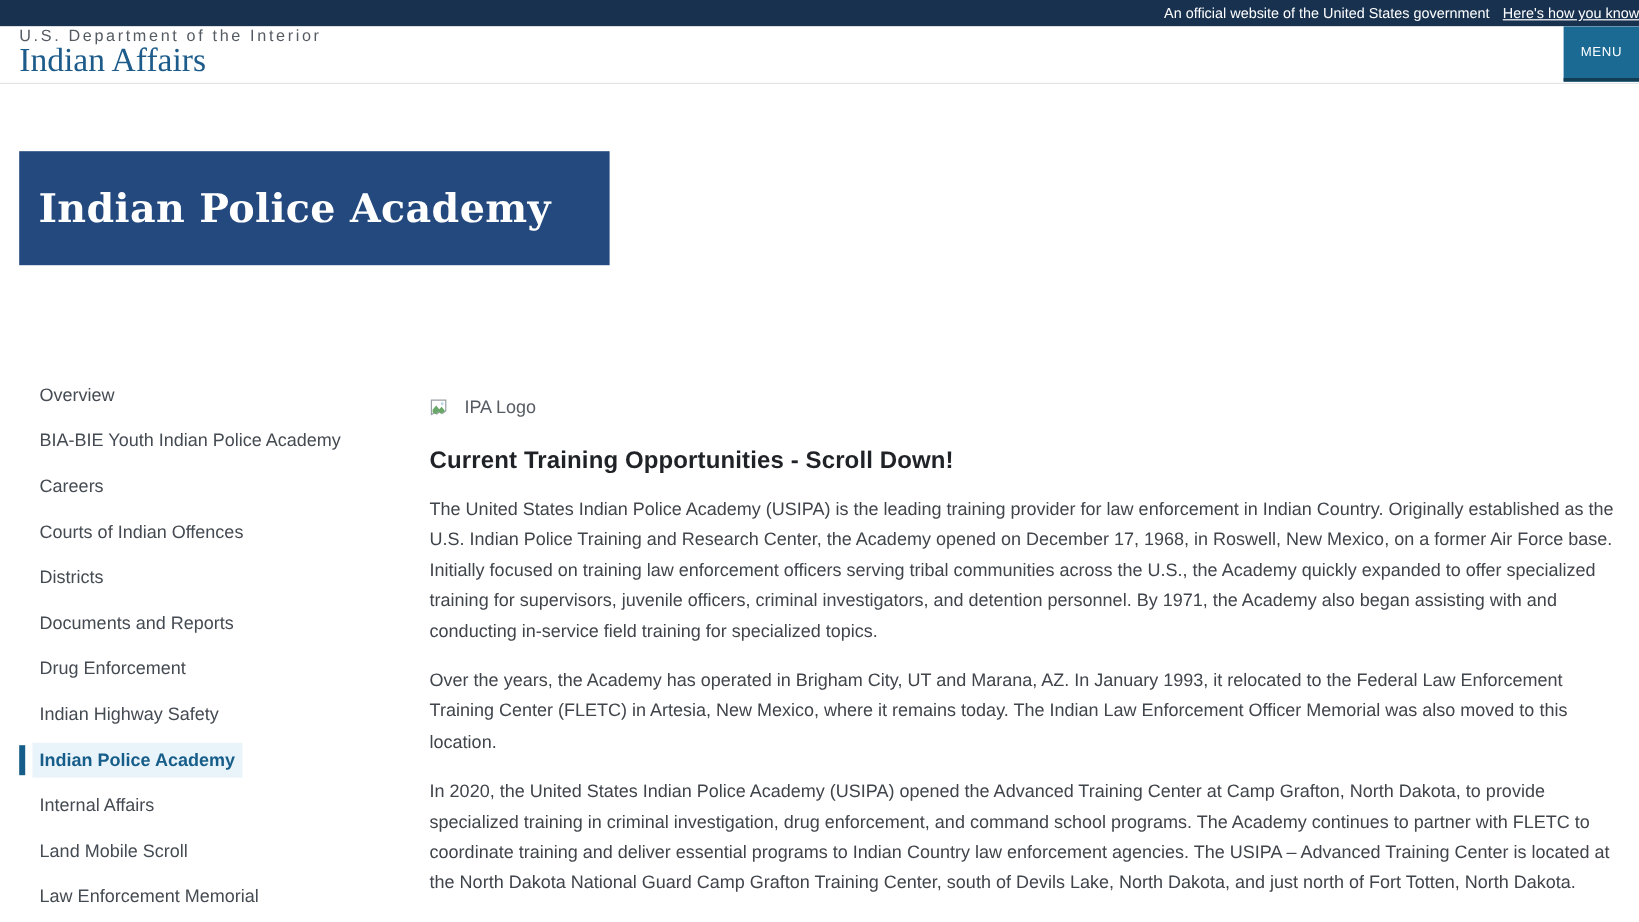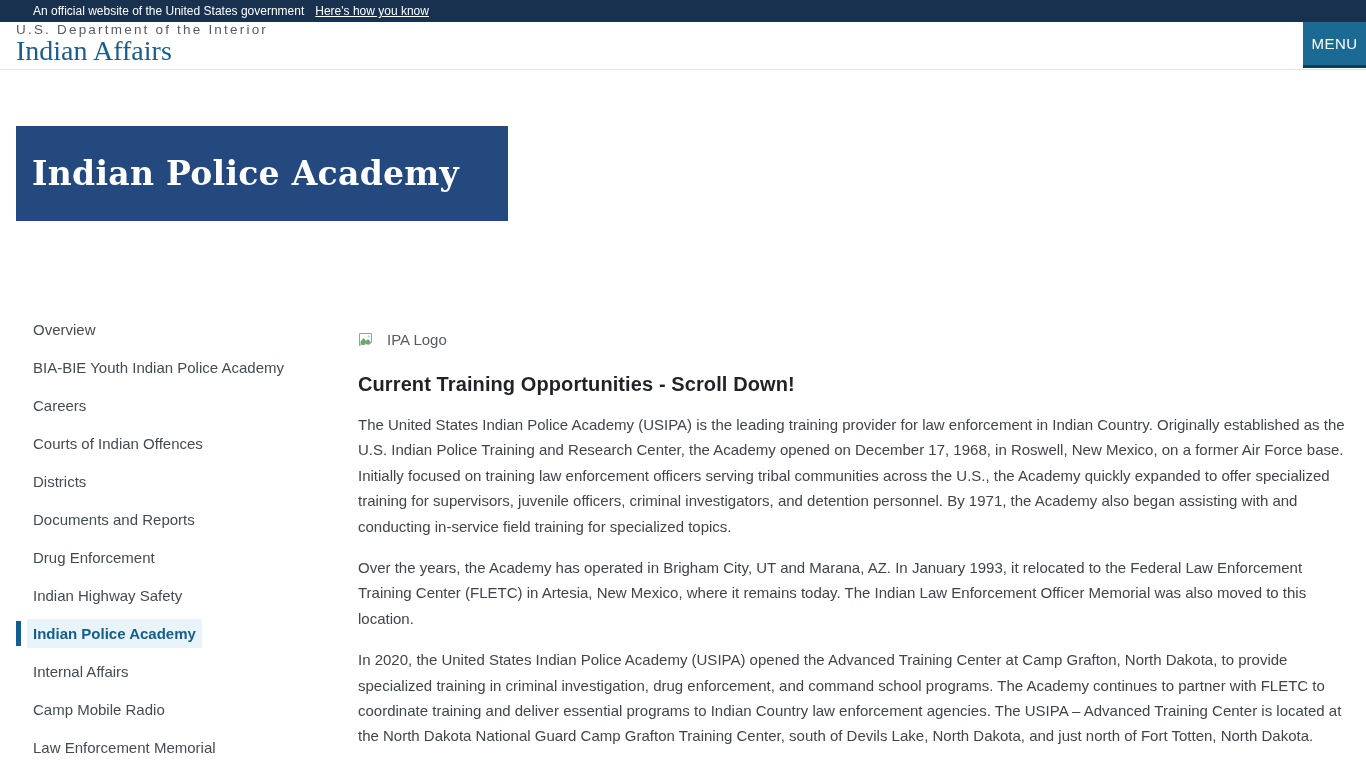--- a/index.html
+++ b/index.html
@@ -10,21 +10,21 @@
     position: relative;
     color: #40454b;
   }
 
   
   .gov-banner {
     position: absolute; top: 0; left: 0; width: 1366px; height: 22px;
     background: #18314f;
     display: flex; align-items: center;
     padding-left: 33px;
-    font-size: 12px; color: #ffffff;
+    font-size: 12px; color: #ffffff; justify-content: flex-end;
   }
   .gov-banner .how-link {
     color: #ffffff; text-decoration: underline; margin-left: 11px; cursor: pointer;
   }
 
   
   .site-header {
     position: absolute; top: 22px; left: 0; width: 1366px; height: 48px;
     background: #ffffff; border-bottom: 1px solid #e3e5e8;
   }
@@ -33,21 +33,21 @@
     font-size: 13.5px; letter-spacing: 2.2px; color: #555b62; white-space: nowrap;
   }
   .site-title {
     position: absolute; left: 16px; top: 13px;
     font-family: Liberation Serif, serif;
     font-size: 28px; color: #1d5c8a; white-space: nowrap; cursor: pointer;
   }
   .menu-button {
     position: absolute; right: 0; top: 0; width: 63px; height: 46px;
     background: #1b6a94; border: none; border-bottom: 3px solid #123e55;
-    color: #ffffff; font-size: 15px; letter-spacing: 0.5px;
+    color: #ffffff; font-size: 11px; letter-spacing: 0.5px;
     font-family: "Liberation Sans", sans-serif;
     display: flex; align-items: center; justify-content: center; cursor: pointer;
   }
 
   
   .page-banner {
     position: absolute; left: 16px; top: 126px; width: 492px; height: 95px;
     background: #24497e; display: flex; align-items: center;
   }
   .page-banner h1 {
@@ -114,21 +114,21 @@
       <li class=""><a>Overview</a></li>
       <li class=""><a>BIA-BIE Youth Indian Police Academy</a></li>
       <li class=""><a>Careers</a></li>
       <li class=""><a>Courts of Indian Offences</a></li>
       <li class=""><a>Districts</a></li>
       <li class=""><a>Documents and Reports</a></li>
       <li class=""><a>Drug Enforcement</a></li>
       <li class=""><a>Indian Highway Safety</a></li>
       <li class="active"><a>Indian Police Academy</a></li>
       <li class=""><a>Internal Affairs</a></li>
-      <li class=""><a>Camp Mobile Radio</a></li>
+      <li class=""><a>Land Mobile Scroll</a></li>
       <li class=""><a>Law Enforcement Memorial</a></li>
     </ul>
 </nav>
 
 <main class="content">
   <div class="img-fallback">
     <span>
       <svg width="15" height="15" viewBox="0 0 15 15">
         <path d="M1.5 1.5 h12 v9 l-3 2 -2-1.5 -2.5 2 -1.5-1 -3 1.5 z" fill="#ffffff" stroke="#9aa0a6" stroke-width="1"></path>
         <path d="M2.5 9.5 l3-3.5 2.5 3 2-2 2.5 2.8 v1.2 l-3 1.7 -2-1.5 -2.5 2 -1.5-1 -1-0.5 z" fill="#6aa86a"></path>

